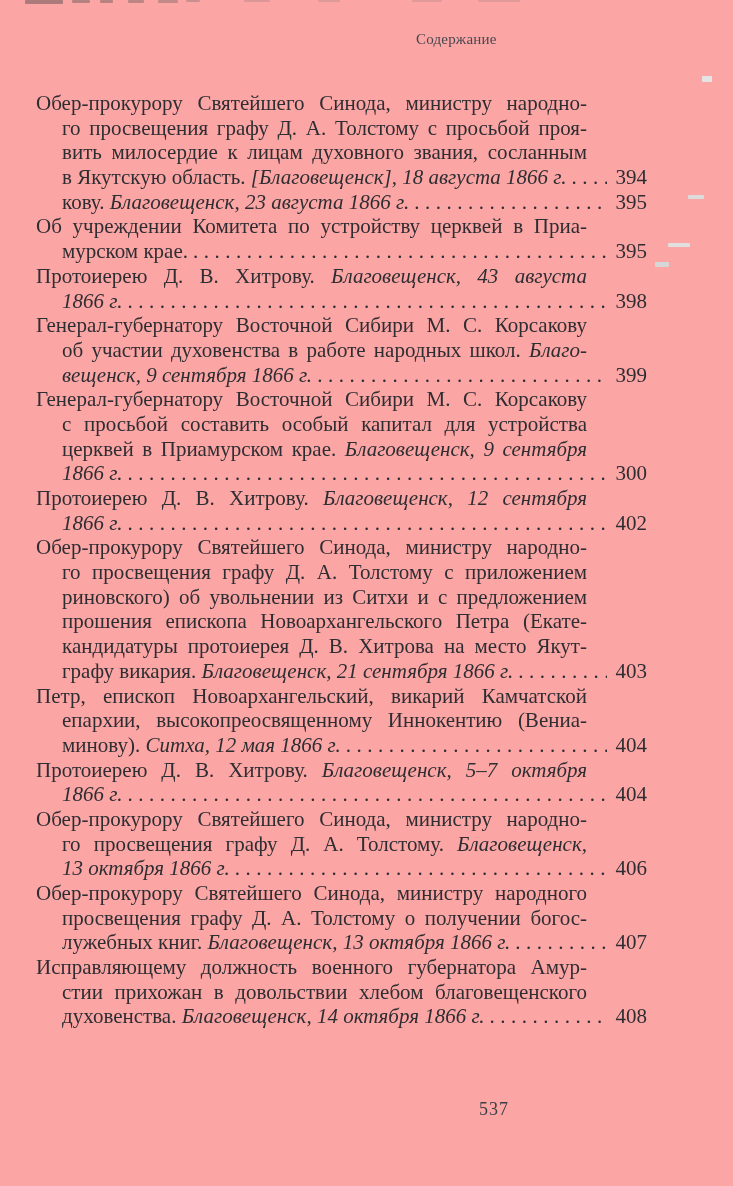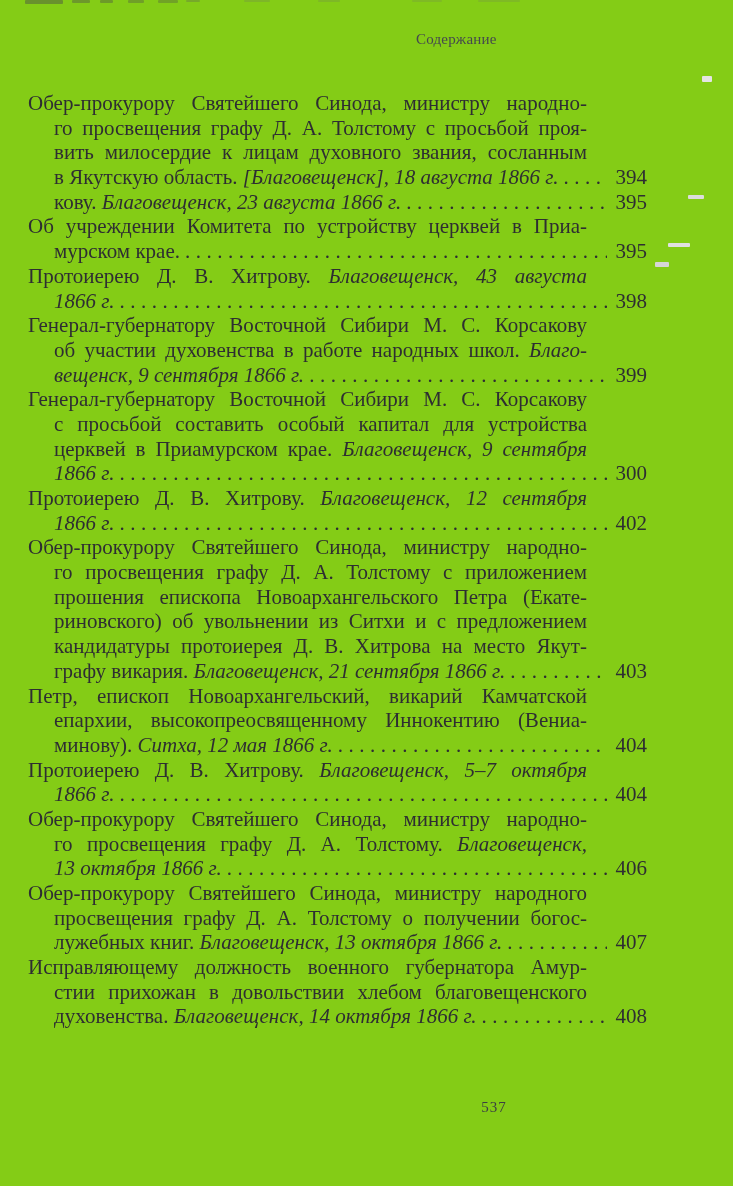--- a/index.html
+++ b/index.html
@@ -1,19 +1,19 @@
 <!DOCTYPE html>
 <html><head>
 <meta charset="utf-8">
 <style>
   html,body{margin:0;padding:0;background:#e9e9e9;}
   .page{
     position:relative;
     width:733px;height:1186px;
-    background:#84cc16;
+    background:#fca5a5;
     overflow:hidden;
     font-family:"Liberation Serif", serif;
     color:#2e2e32;
   }
   
   .running-head{
     position:absolute;top:31px;left:416px;width:100px;
     font-size:15px;color:#45484f;letter-spacing:.2px;
   }
   
@@ -24,35 +24,35 @@
   .toc-line{height:24.7px;white-space:normal;}
   .just-line{
     width:559px;box-sizing:border-box;
     text-align:justify;text-align-last:justify;
   }
   .leader-line{
     width:619px;box-sizing:border-box;
     display:flex;align-items:baseline;
   }
   .indent{padding-left:26px;}
-  .line-text{white-space:pre-wrap;}
+  .line-text{white-space:pre-wrap;margin-left:8px;}
   .leader-line .line-text{white-space:nowrap;flex:0 0 auto;}
   em{}
   .dots{
     flex:1 1 auto;overflow:hidden;white-space:nowrap;
     letter-spacing:5.5px;padding:0 4px 0 5px;color:#2e2e32;
   }
   .pagenum{
     flex:0 0 auto;min-width:40px;text-align:right;
     font-size:21px;color:#2e2e32;
   }
   
   .folio{
     position:absolute;top:1099px;left:458px;width:72px;
-    text-align:center;font-size:15px;color:#3b3e44;letter-spacing:1px;
+    text-align:center;font-size:18px;color:#3b3e44;letter-spacing:1px;
   }
   
   .artifact{position:absolute;border-radius:1px;}
   .a1{left:25px;top:0;width:38px;height:4px;background:#4a4a4a;opacity:.45;}
   .a2{left:72px;top:0;width:18px;height:3px;background:#4a4a4a;opacity:.4;}
   .a3{left:100px;top:0;width:13px;height:3px;background:#4a4a4a;opacity:.38;}
   .a4{left:128px;top:0;width:16px;height:3px;background:#4a4a4a;opacity:.35;}
   .a5{left:158px;top:0;width:20px;height:3px;background:#4a4a4a;opacity:.32;}
   .a6{left:186px;top:0;width:14px;height:2px;background:#5a5a5a;opacity:.3;}
   .a7{left:244px;top:0;width:26px;height:2px;background:#6a6a6a;opacity:.22;}
@@ -143,22 +143,22 @@
         <div class="toc-line just-line"><span class="line-text"><span class="seg">Протоиерею Д. В. Хитрову. </span><em class="seg">Благовещенск, 12 сентября</em></span></div>
         <div class="toc-line leader-line indent">
           <span class="line-text"><em class="seg">1866 г.</em></span>
           <span class="dots">................................................................................</span>
           <span class="pagenum">402</span>
         </div>
       </div>
       <div class="toc-entry">
         <div class="toc-line just-line"><span class="line-text"><span class="seg">Обер-прокурору Святейшего Синода, министру народно-</span></span></div>
         <div class="toc-line just-line indent"><span class="line-text"><span class="seg">го просвещения графу Д. А. Толстому с приложением</span></span></div>
+        <div class="toc-line just-line indent"><span class="line-text"><span class="seg">риновского) об увольнении из Ситхи и с предложением</span></span></div>
         <div class="toc-line just-line indent"><span class="line-text"><span class="seg">прошения епископа Новоархангельского Петра (Екате-</span></span></div>
-        <div class="toc-line just-line indent"><span class="line-text"><span class="seg">риновского) об увольнении из Ситхи и с предложением</span></span></div>
         <div class="toc-line just-line indent"><span class="line-text"><span class="seg">кандидатуры протоиерея Д. В. Хитрова на место Якут-</span></span></div>
         <div class="toc-line leader-line indent">
           <span class="line-text"><span class="seg">графу викария. </span><em class="seg">Благовещенск, 21 сентября 1866 г.</em></span>
           <span class="dots">................................................................................</span>
           <span class="pagenum">403</span>
         </div>
       </div>
       <div class="toc-entry">
         <div class="toc-line just-line"><span class="line-text"><span class="seg">Петр, епископ Новоархангельский, викарий Камчатской</span></span></div>
         <div class="toc-line just-line indent"><span class="line-text"><span class="seg">епархии, высокопреосвященному Иннокентию (Вениа-</span></span></div>

